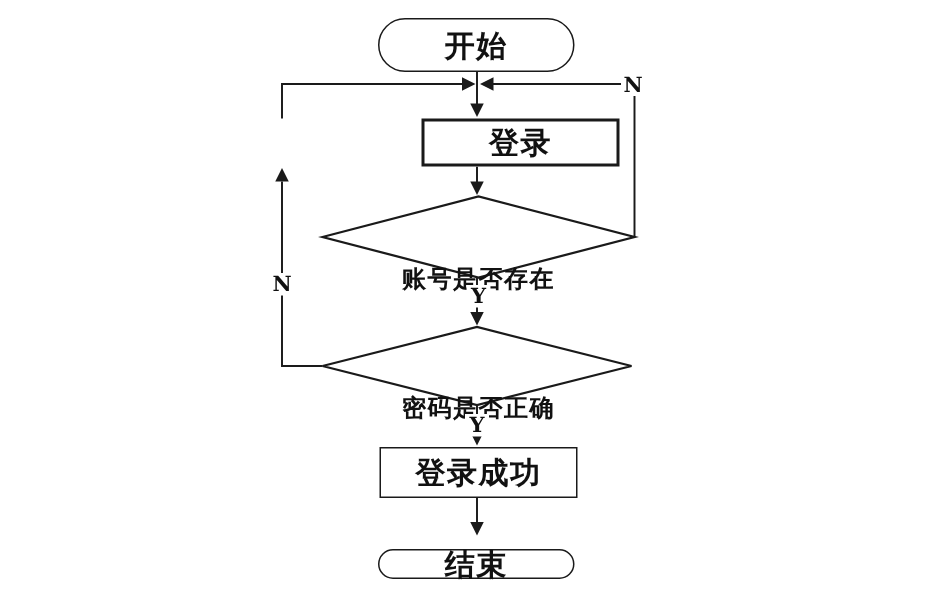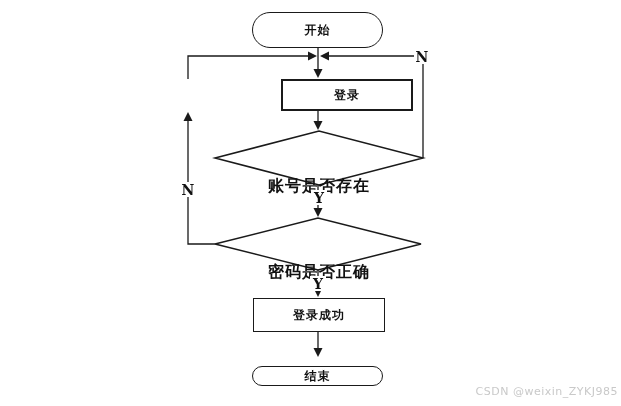--- a/index.html
+++ b/index.html
@@ -16,21 +16,21 @@
     position: absolute;
     left: 0; top: 0;
     width: 621px; height: 406px;
   }
   .node {
     position: absolute;
     display: flex;
     align-items: center;
     justify-content: center;
     font-weight: bold;
-    font-size: 12px;
+    font-size: 20px;
     color: #111111;
     background: #ffffff;
     letter-spacing: 1px;
   }
   .terminal {
     border: 1.5px solid #1a1a1a;
   }
   .process {
     border: 2px solid #1a1a1a;
   }
@@ -127,15 +127,14 @@
   <div class="node terminal node-end">结束</div>
 
   <div class="edge-label label-n-top">N</div>
 
   <div class="edge-label label-n-left">N</div>
 
   <div class="edge-label label-y-1">Y</div>
 
   <div class="edge-label label-y-2">Y</div>
 
-  <div class="watermark">CSDN @weixin_ZYKJ985</div>
 
 </div>
 
 </body></html>

